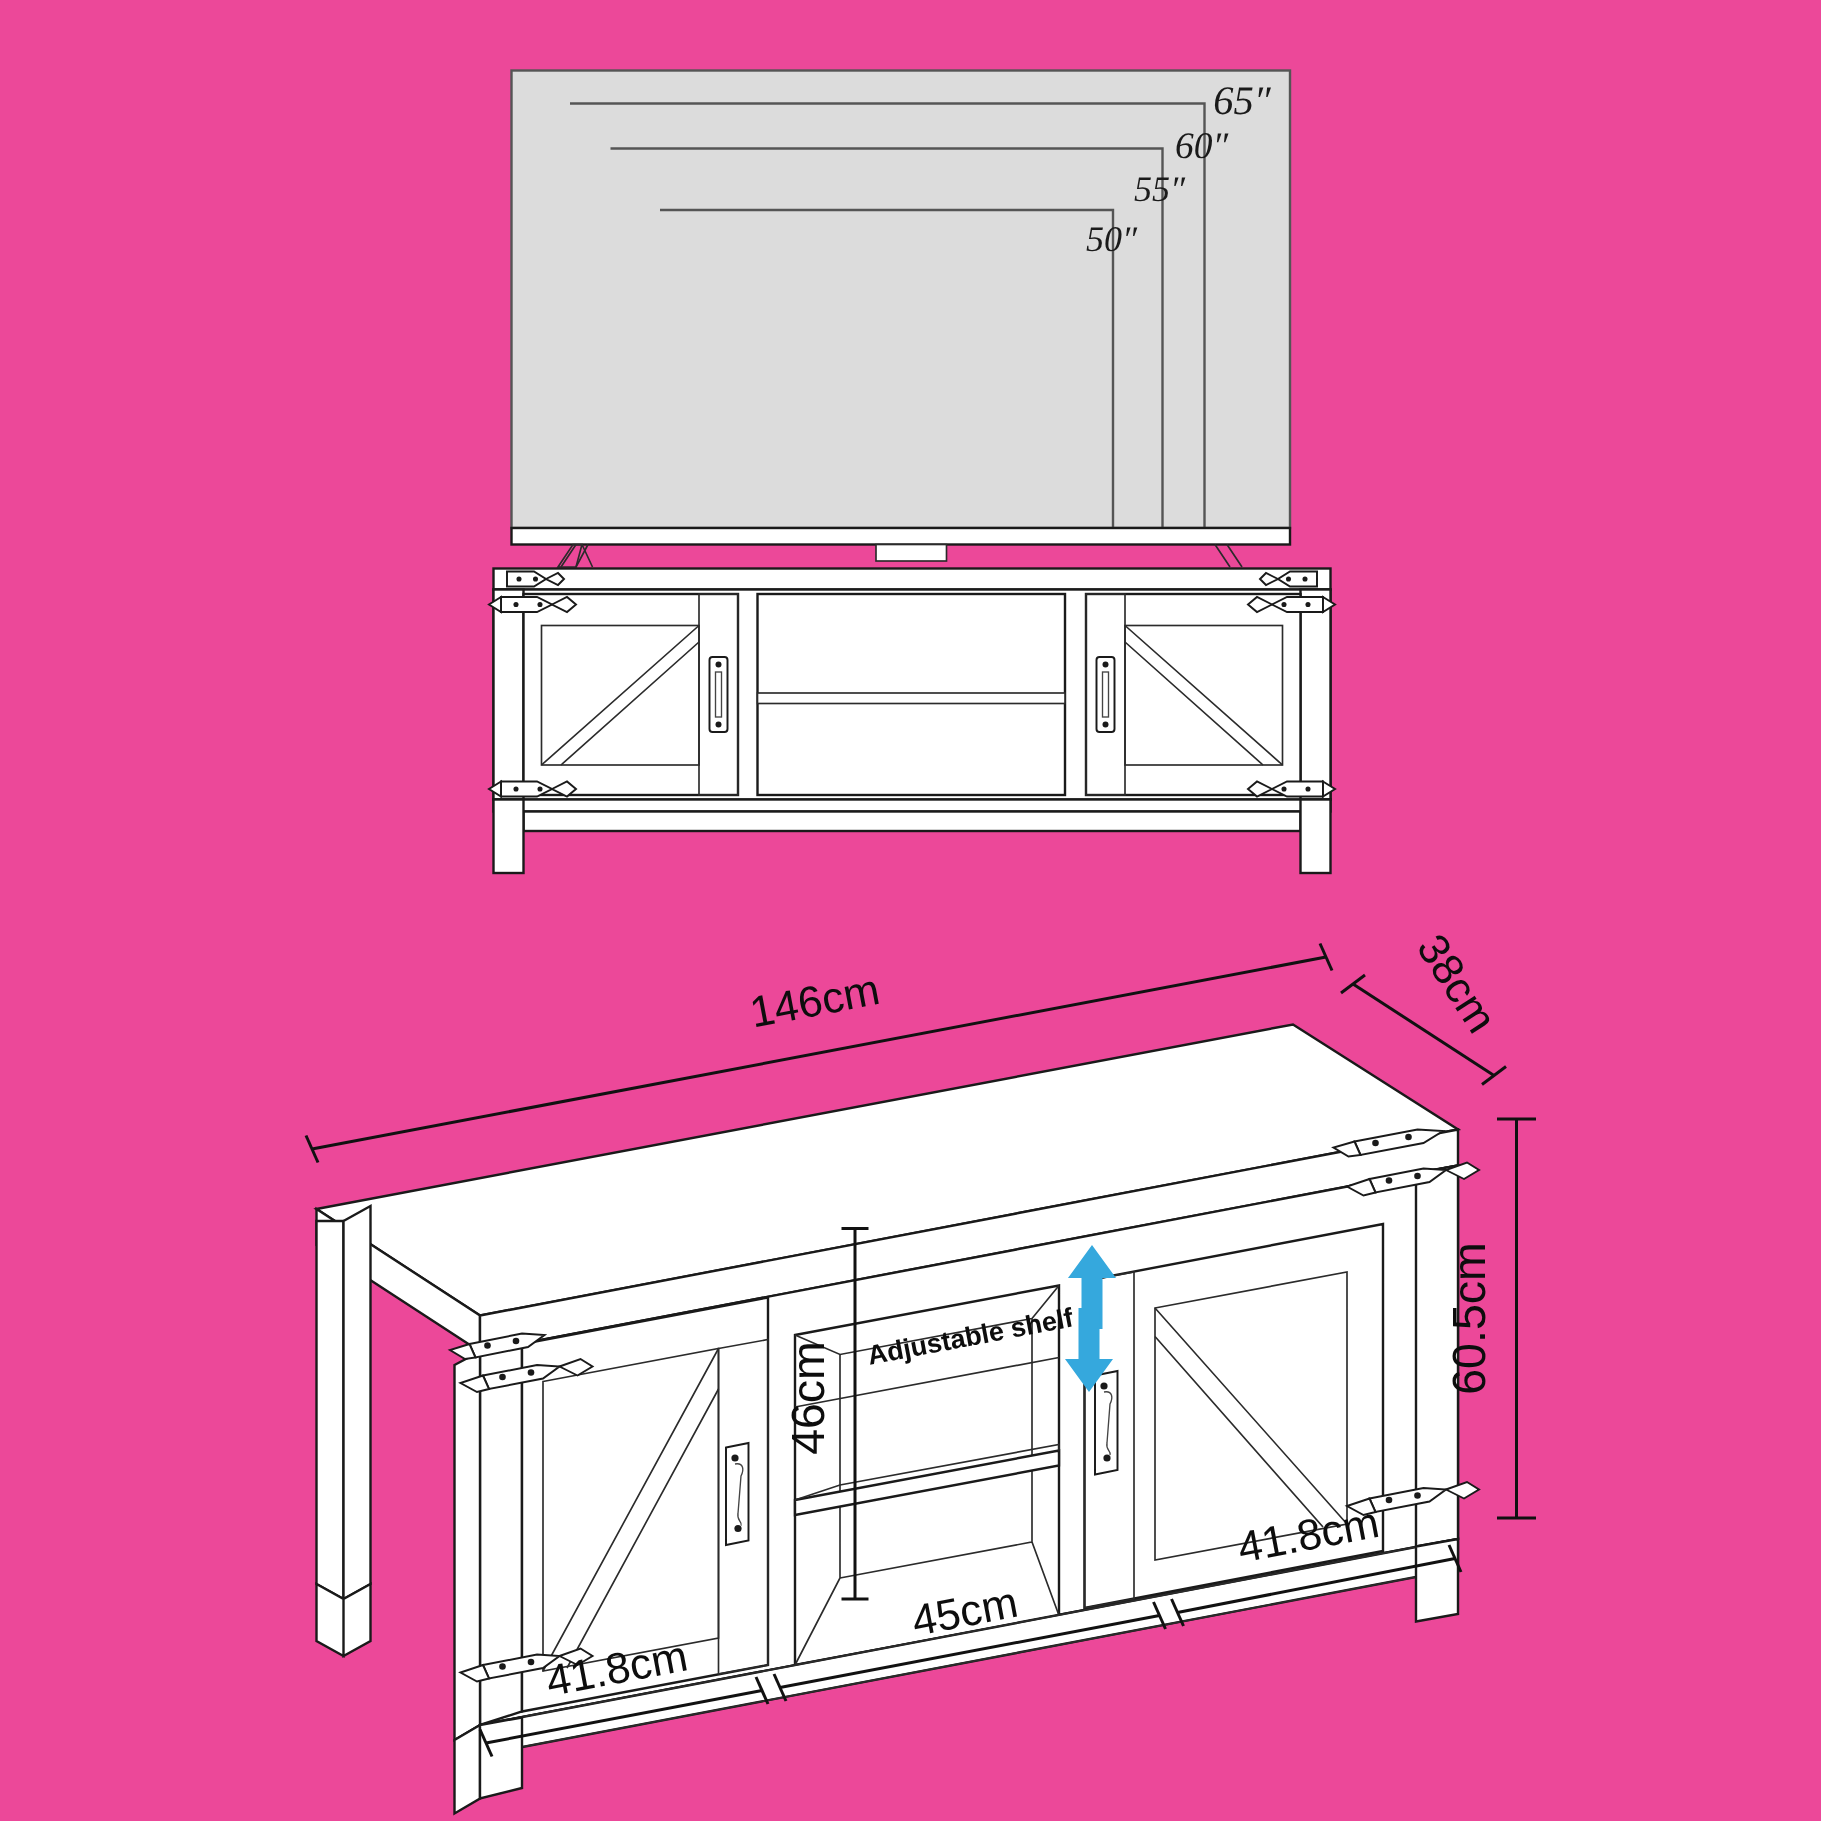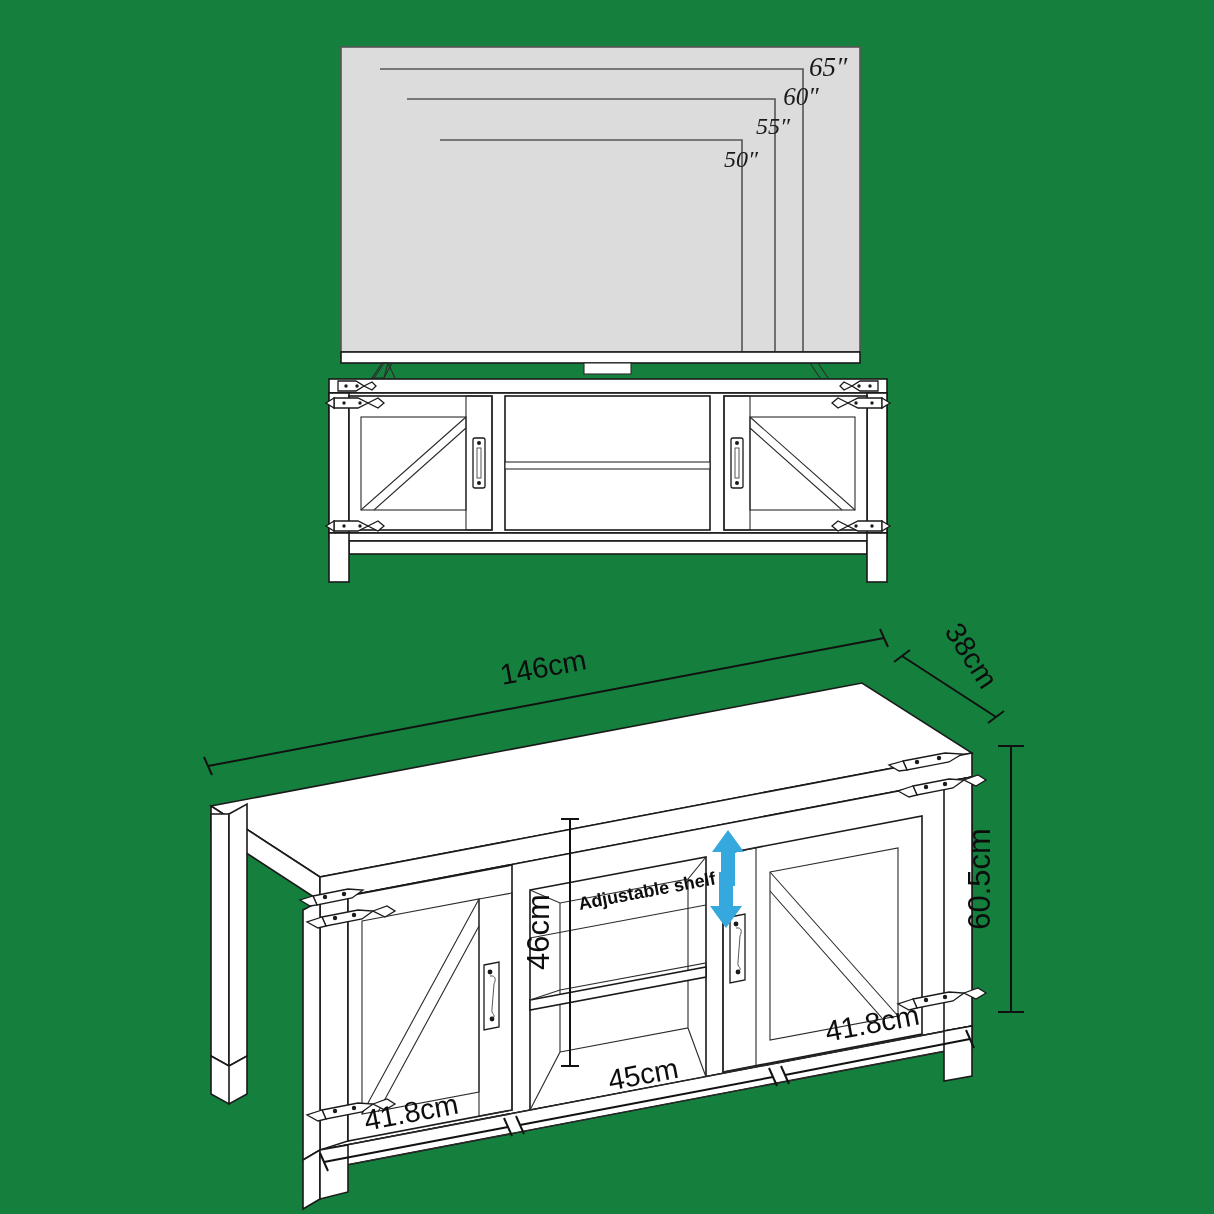--- a/index.html
+++ b/index.html
@@ -3,21 +3,21 @@
 <meta charset="utf-8">
 <title>TV Stand Dimension Diagram</title>
 <style>
   html,body{margin:0;padding:0;background:#ffffff;}
   body{
     width:1214px;height:1214px;
     font-family:"Liberation Sans", sans-serif;
     overflow:hidden;
     position:relative;
   }
-  #root{position:relative;width:1214px;height:1214px;background:#15803d;}
+  #root{position:relative;width:1214px;height:1214px;background:#ec4899;}
   svg{display:block;}
   .stroke-thin{fill:none;stroke:#2b2b2b;stroke-width:1.1;}
   .stroke-hair{fill:none;stroke:#444;stroke-width:0.9;}
   .fillwhite{fill:#ffffff;stroke:#1a1a1a;stroke-width:1.6;}
   .fillwhite-thin{fill:#ffffff;stroke:#2b2b2b;stroke-width:1.1;}
   .screenfill{fill:#dcdcdc;stroke:#555;stroke-width:1.6;}
   .screenline{fill:none;stroke:#555;stroke-width:1.6;}
   .dimline{fill:none;stroke:#111;stroke-width:2.0;}
   .dimtick{fill:none;stroke:#111;stroke-width:2.0;}
   .hardware{fill:#ffffff;stroke:#1a1a1a;stroke-width:1.3;}

